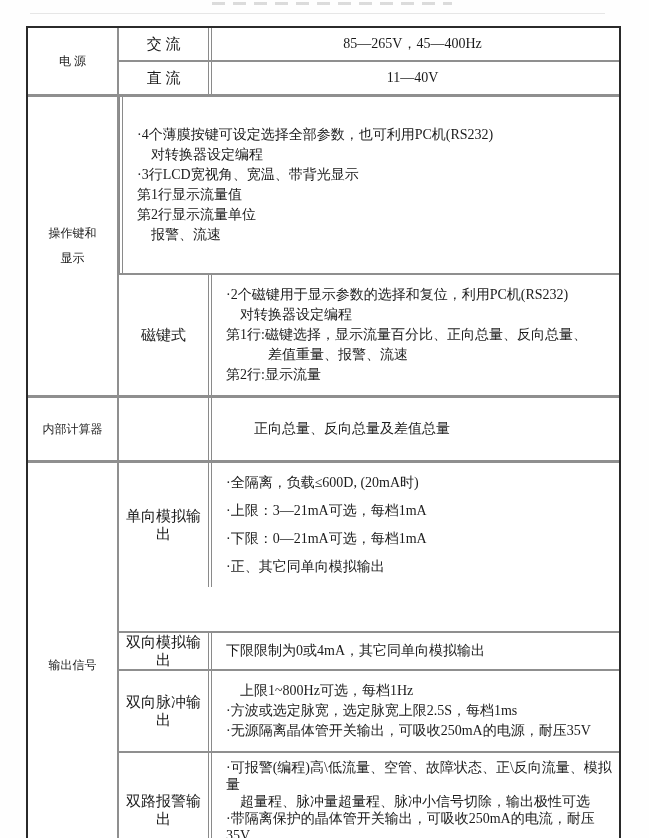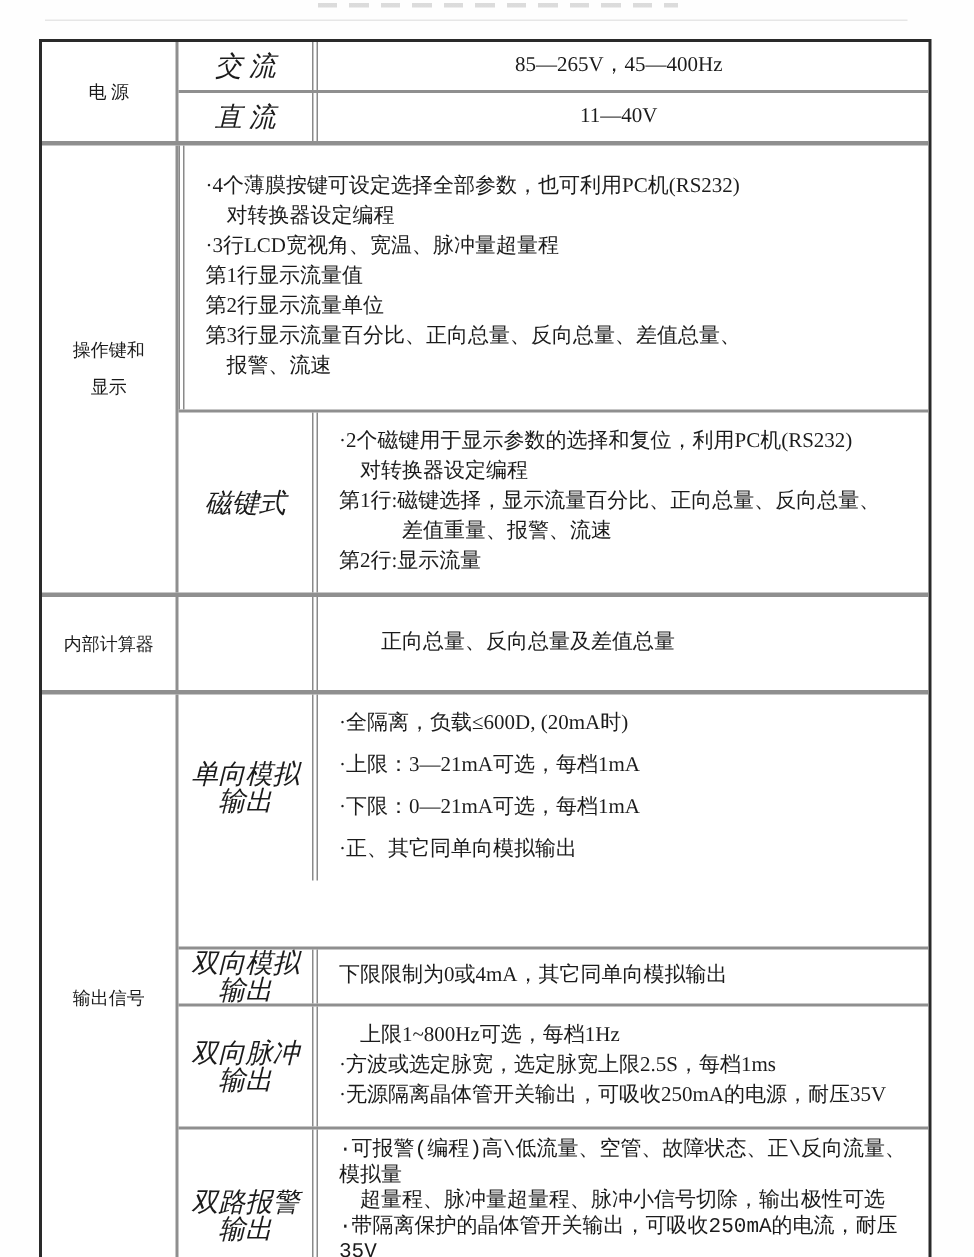--- a/index.html
+++ b/index.html
@@ -34,21 +34,21 @@
     display:flex;align-items:center;justify-content:center;
     text-align:center;font-size:12px;
     white-space:pre-line;line-height:25px;
   }
   .rows{flex:1;min-width:0;border-left:2px solid #8f8f8f;display:flex;flex-direction:column;}
   .row{display:flex;min-height:30px;}
   .row + .row{border-top:2px solid #8f8f8f;}
   .sub-cell{
     flex:0 0 89px;width:89px;
     display:flex;align-items:center;justify-content:center;
-    text-align:center;font-size:18px;line-height:18px;font-style:italic;
+    text-align:center;font-size:15px;line-height:18px;
   }
   .content-cell{
     flex:1;min-width:0;box-sizing:border-box;
     border-left:4px double #8a8a8a;
     display:flex;flex-direction:column;justify-content:center;
     padding:6px 6px 6px 14px;
   }
   .line{font-size:14px;line-height:20px;white-space:pre-wrap;}
   
   .section:nth-child(1) .row{min-height:30px;}
@@ -59,21 +59,21 @@
   
   .section:nth-child(3) .row{min-height:62px;}
   .section:nth-child(3) .content-cell,
   .section:nth-child(5) .content-cell{padding-left:42px;}
   
   .section:nth-child(4) .row:nth-child(1){min-height:115px;}
   .section:nth-child(4) .row:nth-child(1) .line{line-height:28px;}
   .section:nth-child(4) .row:nth-child(2){min-height:36px;margin-top:44px;}
   .section:nth-child(4) .row:nth-child(3){min-height:80px;}
   .section:nth-child(4) .row:nth-child(4){min-height:70px;}
-  .section:nth-child(4) .row:nth-child(4) .line{line-height:17px;font-family:Liberation Mono, monospace;}
+  .section:nth-child(4) .row:nth-child(4) .line{line-height:17px;}
   
   .section:nth-child(5) .row{min-height:52px;}
 </style>
 </head>
 <body>
 
 <div class="scan-artifact-top"></div>
 <div class="scan-line"></div>
 
 <div id="spec-table">
@@ -95,24 +95,23 @@
       </div>
     </div>
     <div class="section">
       <div class="group-cell">操作键和
 显示</div>
       <div class="rows">
         <div class="row">
           <div class="content-cell">
             <div class="line">·4个薄膜按键可设定选择全部参数，也可利用PC机(RS232)</div>
             <div class="line">　对转换器设定编程</div>
-            <div class="line">·3行LCD宽视角、宽温、脉冲量超量程</div>
+            <div class="line">·3行LCD宽视角、宽温、带背光显示</div>
             <div class="line">第1行显示流量值</div>
             <div class="line">第2行显示流量单位</div>
-            <div class="line">第3行显示流量百分比、正向总量、反向总量、差值总量、</div>
             <div class="line">　报警、流速</div>
           </div>
         </div>
         <div class="row">
           <div class="sub-cell">磁键式</div>
           <div class="content-cell">
             <div class="line">·2个磁键用于显示参数的选择和复位，利用PC机(RS232)</div>
             <div class="line">　对转换器设定编程</div>
             <div class="line">第1行:磁键选择，显示流量百分比、正向总量、反向总量、</div>
             <div class="line">　　　差值重量、报警、流速</div>

